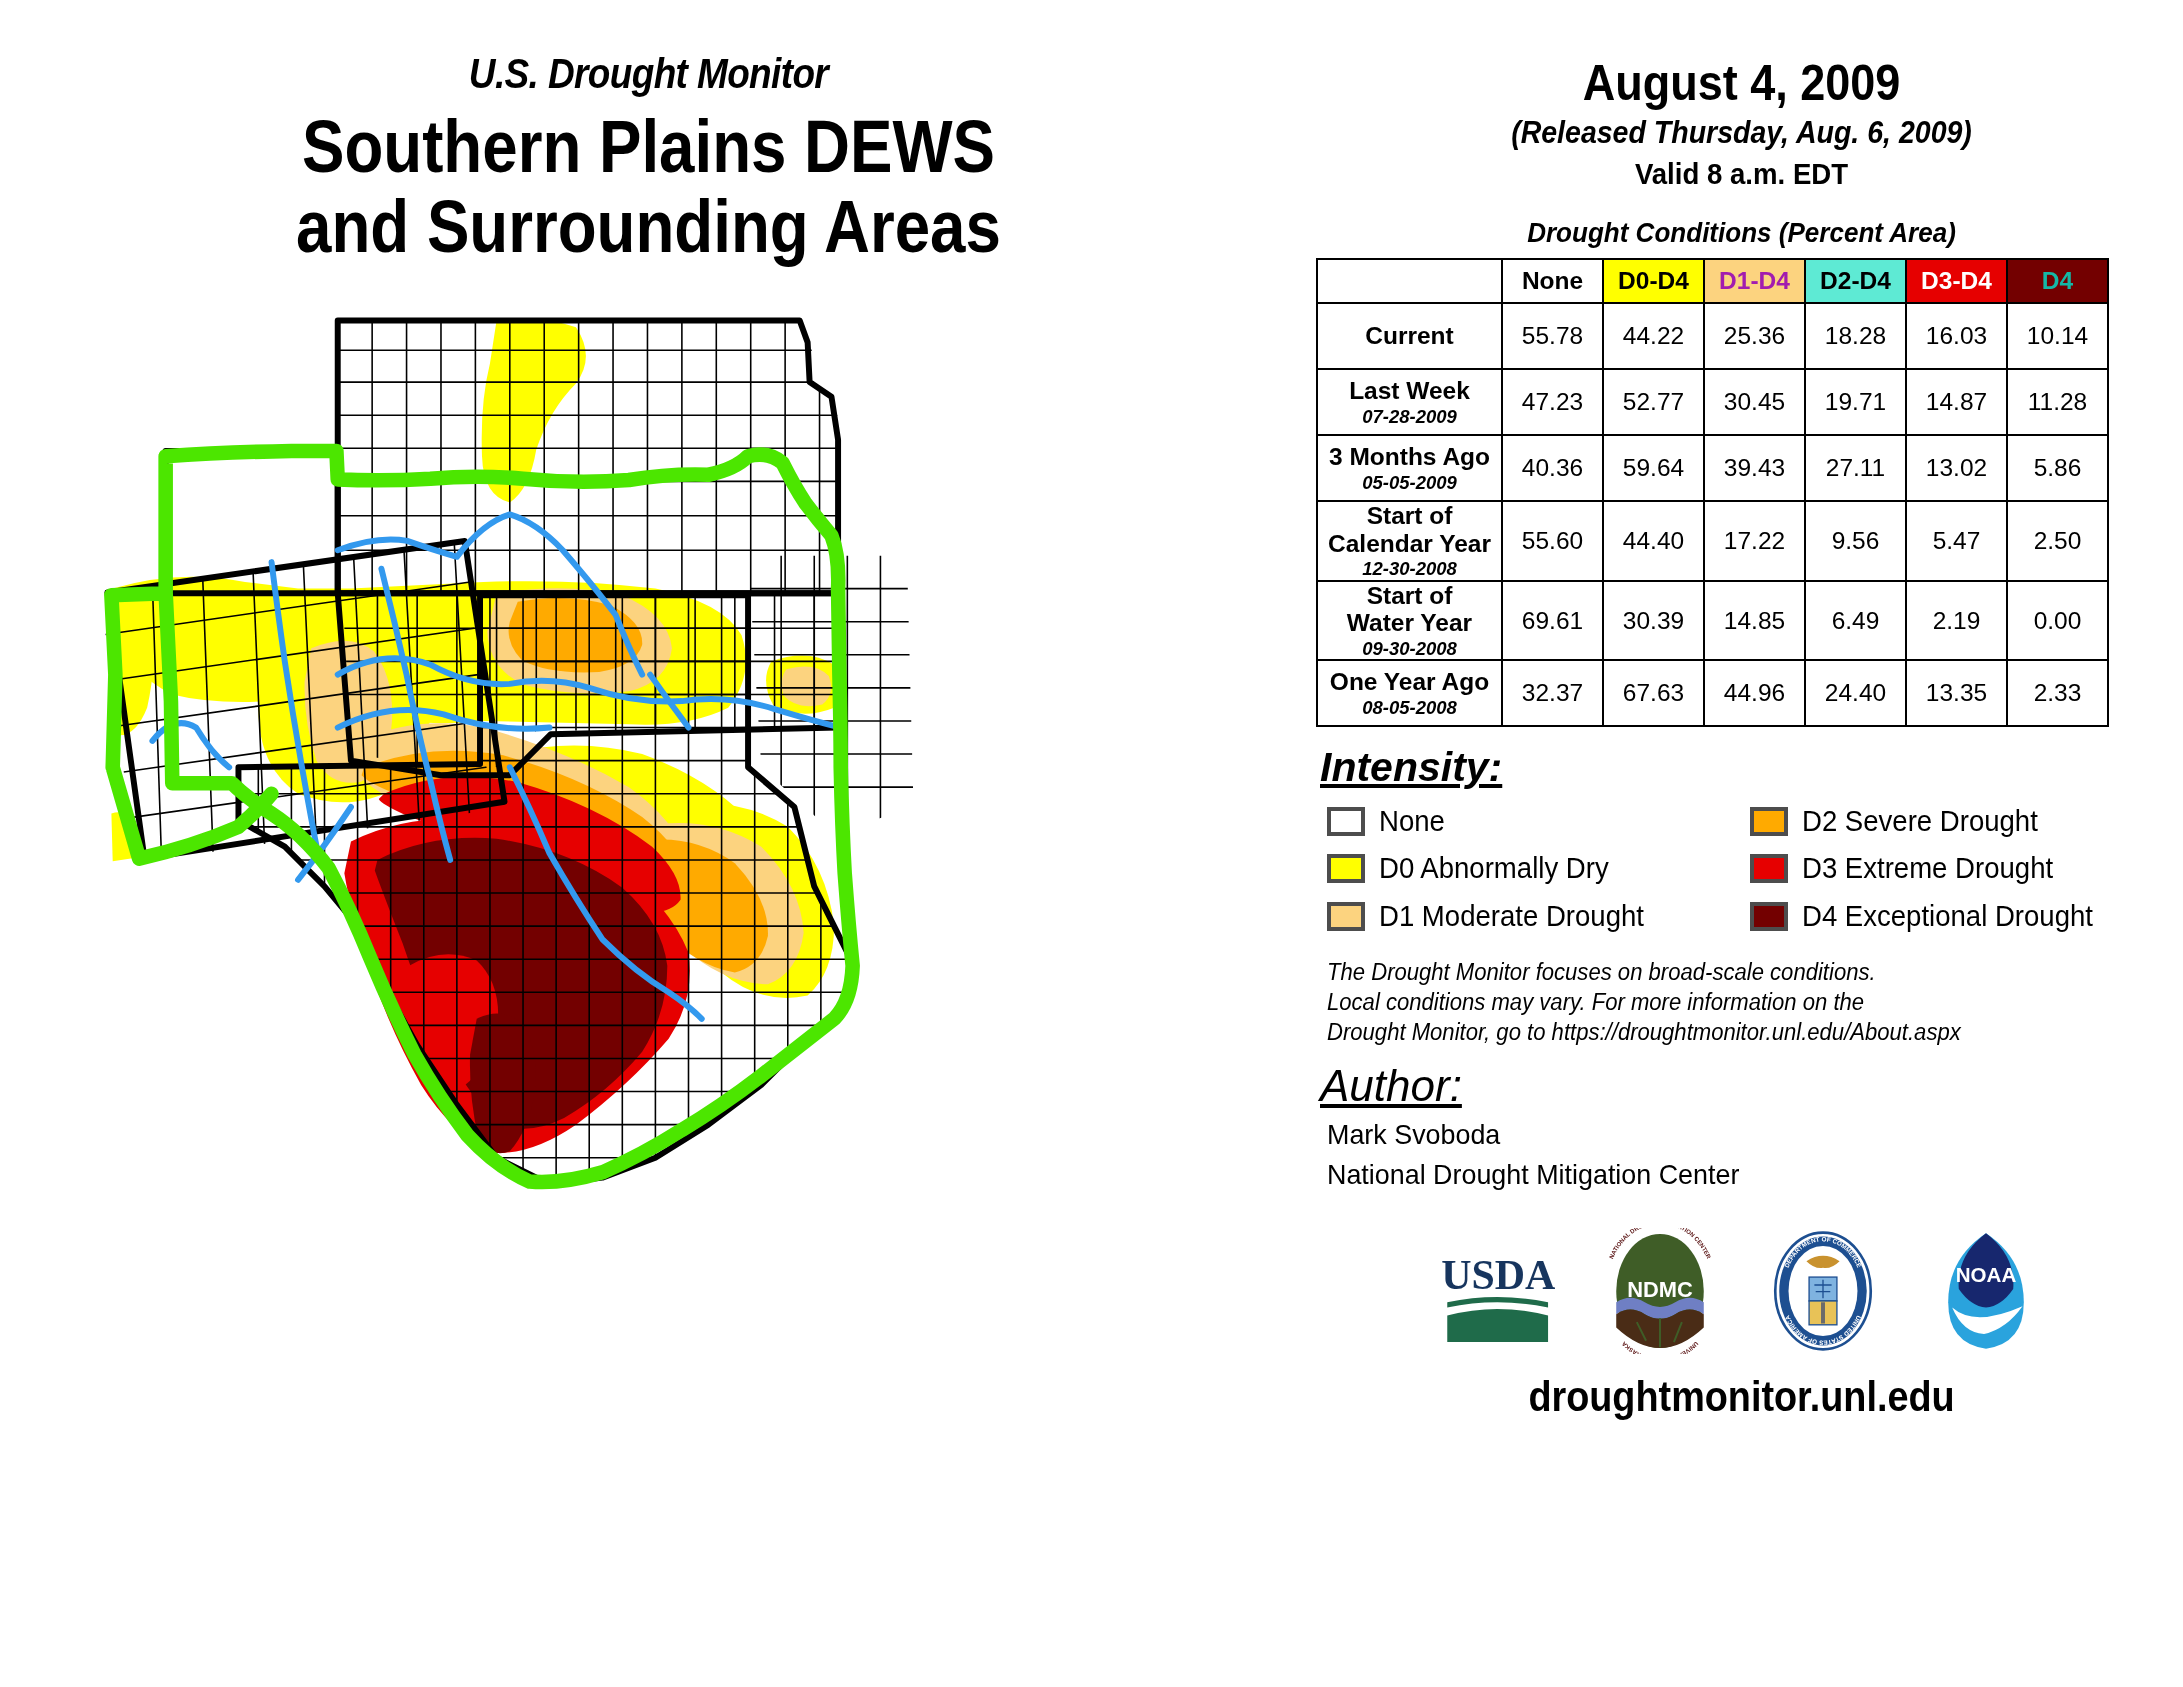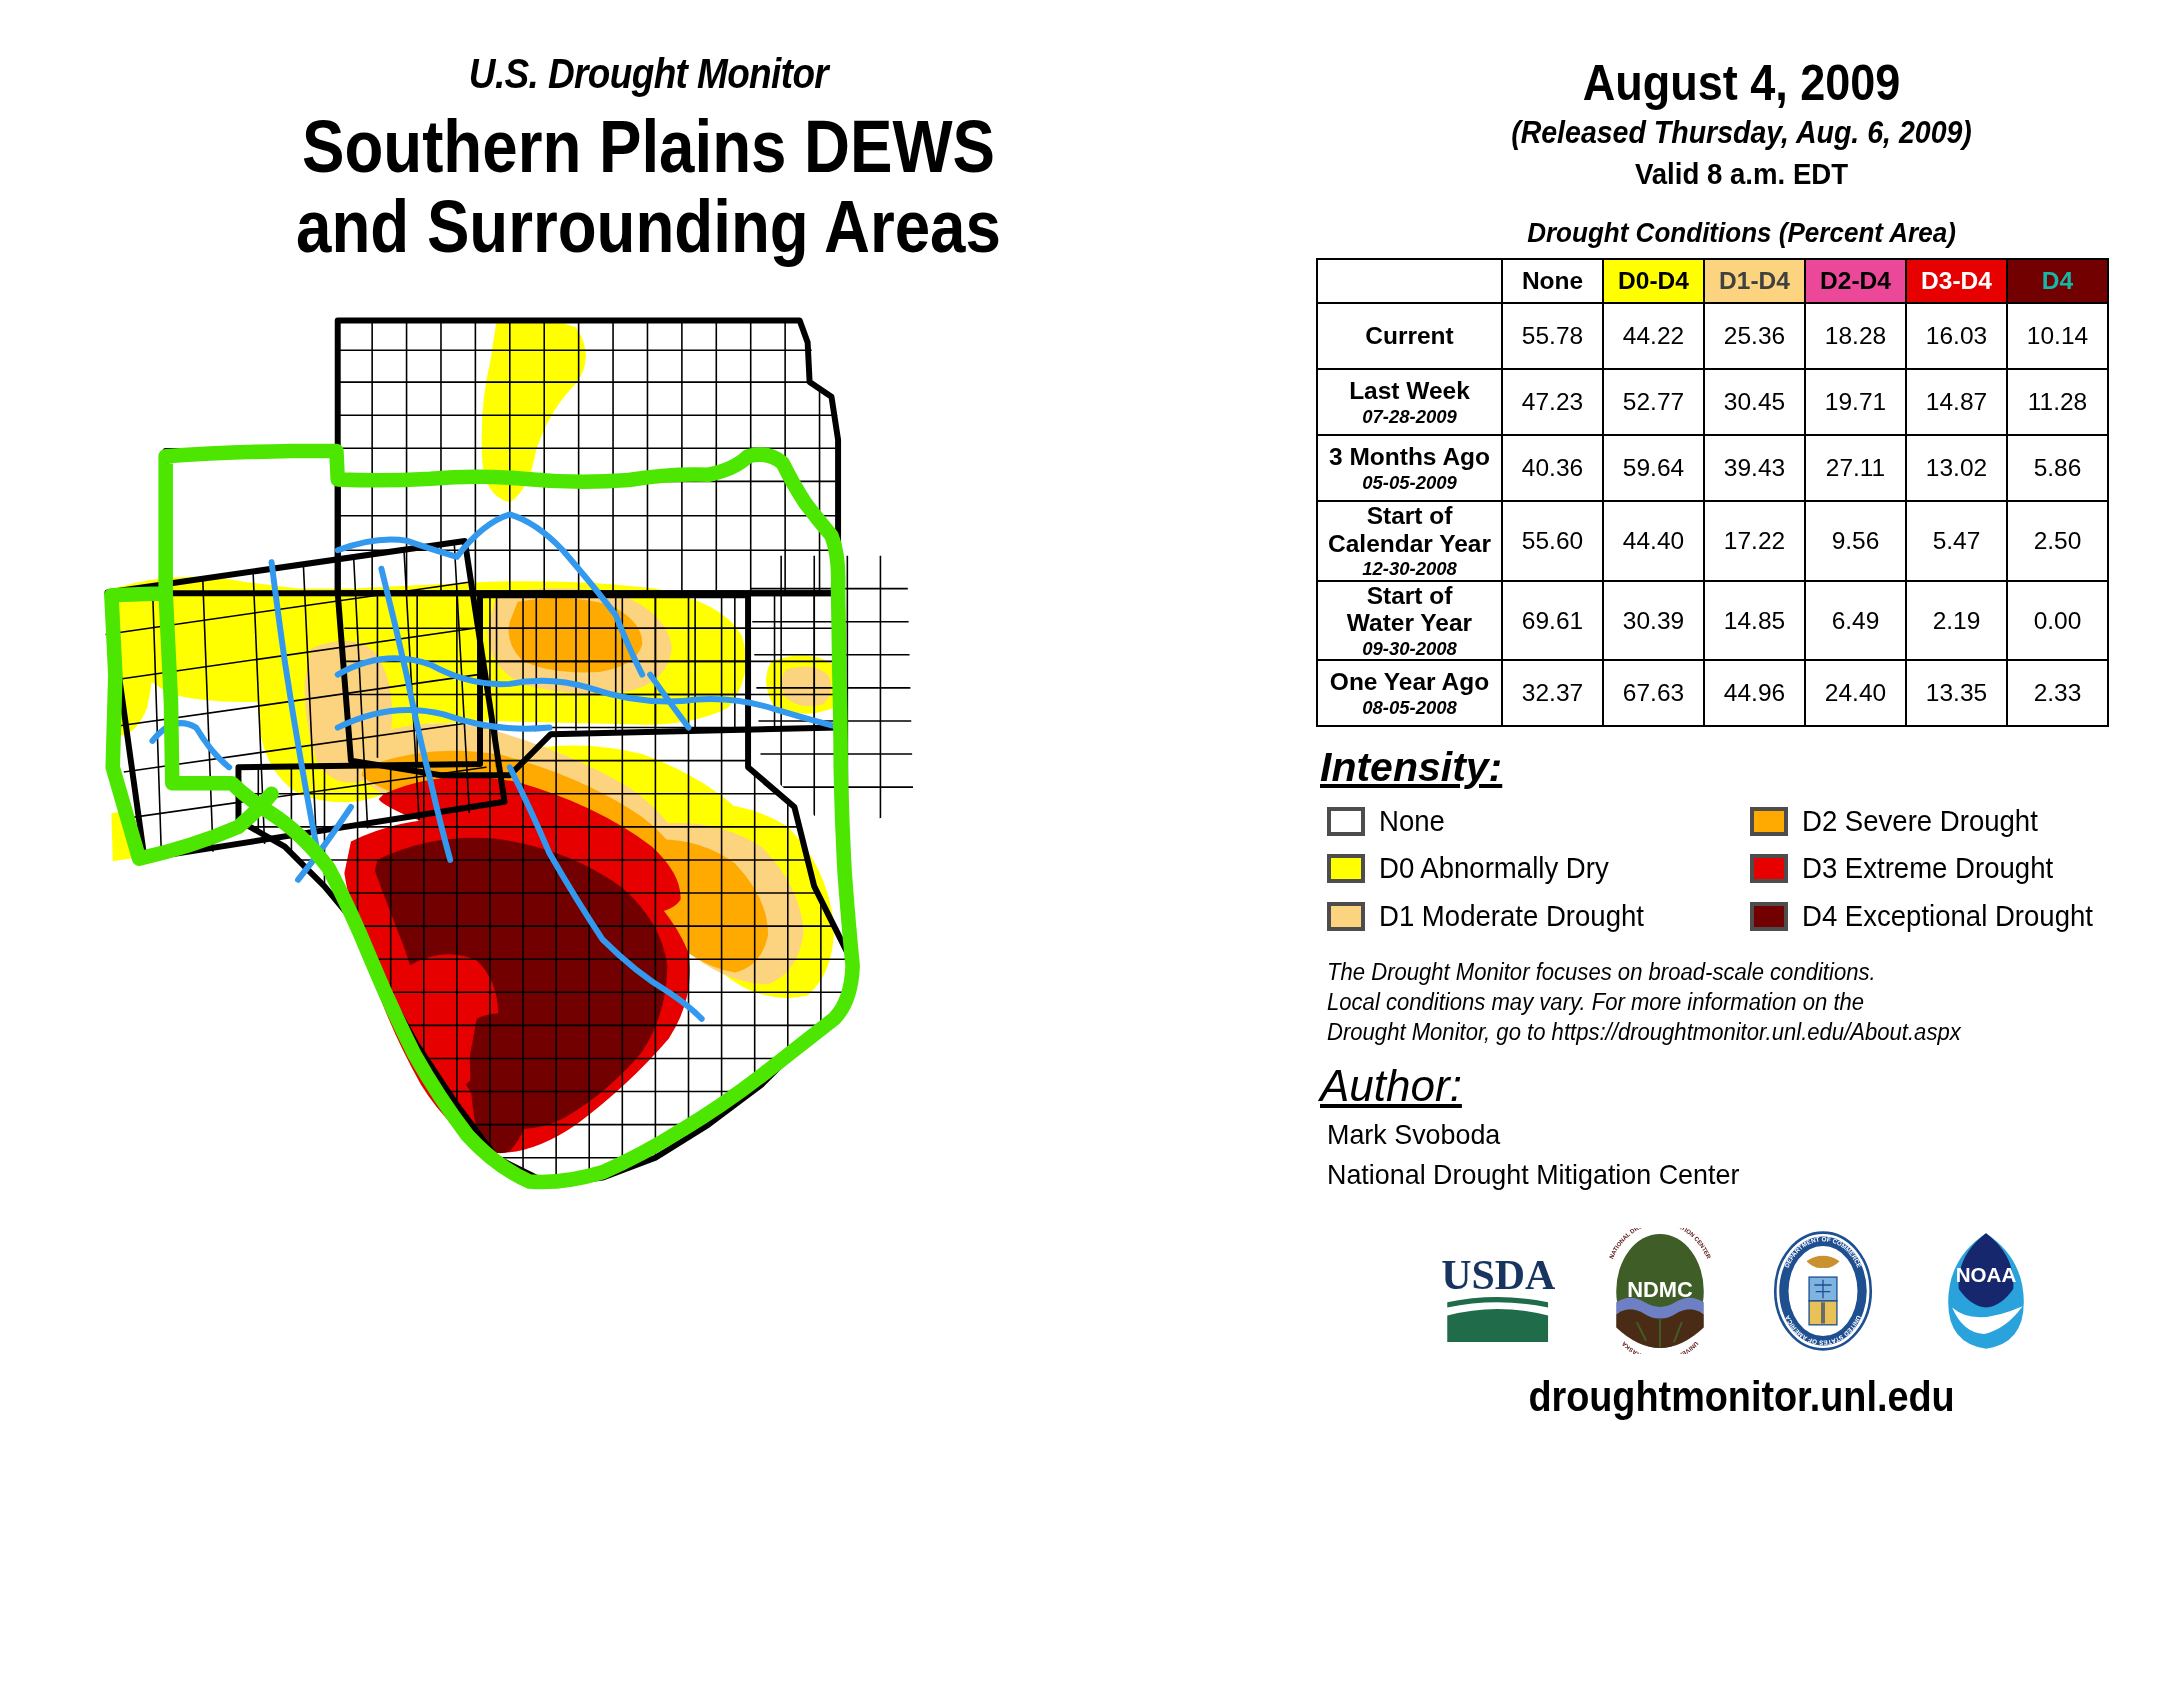--- a/index.html
+++ b/index.html
@@ -344,22 +344,22 @@
         <col class="val">
       <col class="val">
         <col class="val">
         <col class="val">
     </colgroup>
     <thead>
       <tr>
         <th class="corner"></th>
         <th style="background: rgb(255, 255, 255); color: rgb(0, 0, 0);">None</th>
         <th style="background: rgb(255, 255, 0); color: rgb(0, 0, 0);">D0-D4</th>
-        <th style="background: rgb(252, 211, 127); color: #404040;">D1-D4</th>
-        <th style="background: #ec4899; color: rgb(0, 0, 0);">D2-D4</th>
+        <th style="background: rgb(252, 211, 127); color: #a21caf;">D1-D4</th>
+        <th style="background: #5eead4; color: rgb(0, 0, 0);">D2-D4</th>
         <th style="background: rgb(230, 0, 0); color: rgb(255, 255, 255);">D3-D4</th>
         <th style="background: rgb(115, 0, 0); color: #14b8a6;">D4</th>
       </tr>
     </thead>
     <tbody id="tbody">
         <tr>
           <td class="rowlabel">Current</td>
           <td class="num">55.78</td>
           <td class="num">44.22</td>
           <td class="num">25.36</td>

